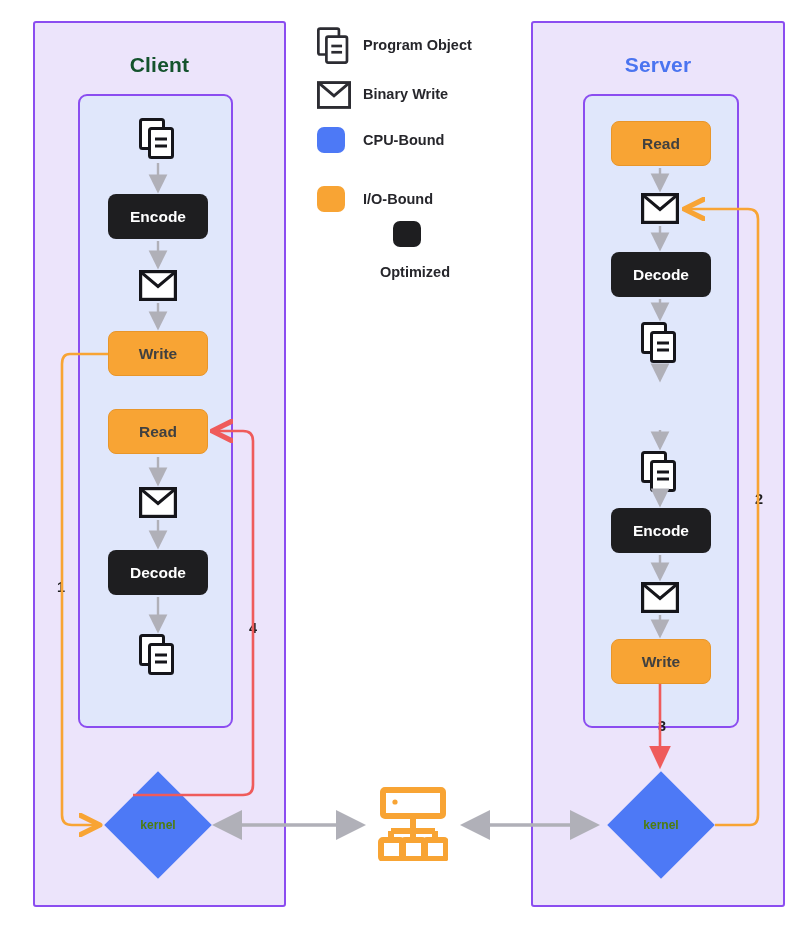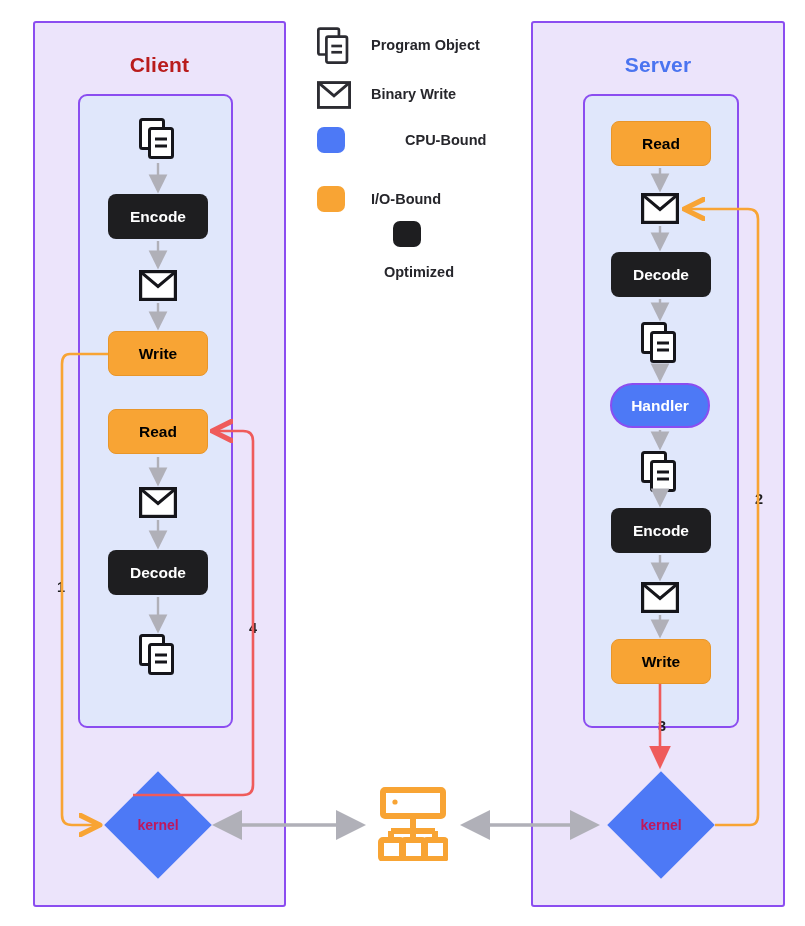--- a/index.html
+++ b/index.html
@@ -19,21 +19,21 @@
     box-sizing:border-box;
   }
   #client-box{left:33px;top:21px;width:253px;height:886px;}
   #server-box{left:531px;top:21px;width:254px;height:886px;}
 
   .participant-title{
     position:absolute;left:0;right:0;top:30px;
     text-align:center;
     font-size:21px;font-weight:bold;letter-spacing:.2px;
   }
-  #client-title{color:#b91c1c;}
+  #client-title{color:#14532d;}
   #server-title{color:#4a74f0;}
 
   
   .innerbox{
     position:absolute;
     background:#e0e7fb;
     border:2.5px solid #8b4df0;
     border-radius:9px;
     box-sizing:border-box;
   }
@@ -45,57 +45,57 @@
     position:absolute;
     box-sizing:border-box;
     display:flex;align-items:center;justify-content:center;
     font-size:15.5px;font-weight:bold;
     white-space:nowrap;
   }
   .node.rect{
     width:100px;height:45px;border-radius:8px;
   }
   .node.optimized{background:#1e1e20;color:#ffffff;}
-  .node.io{background:#f8a434;color:#000000;border:1px solid #e8962a;}
+  .node.io{background:#f8a434;color:#404040;border:1px solid #e8962a;}
   .node.cpu{
     width:100px;height:45px;border-radius:24px;
     background:#4d79f6;color:#ffffff;border:2px solid #8b4df0;
   }
 
   
   .glyph{position:absolute;display:block;}
 
   
   .kernel{
     position:absolute;width:108px;height:108px;
   }
   .kernel .dshape{
     position:absolute;left:50%;top:50%;
     width:76px;height:76px;margin:-38px 0 0 -38px;
     background:#4d79f6;transform:rotate(45deg);
   }
   .kernel .klabel{
     position:absolute;left:0;top:0;width:100%;height:100%;
     display:flex;align-items:center;justify-content:center;
-    color:#be185d;font-size:14px;font-weight:bold;
+    color:#4d7c0f;font-size:12px;font-weight:bold;
   }
 
   
   #legend{position:absolute;left:315px;top:27px;width:200px;}
   .legend-row{
     position:absolute;left:0;height:36px;width:200px;
     display:flex;align-items:center;
   }
   .legend-key{width:48px;height:36px;position:relative;flex:0 0 48px;}
   .legend-swatch{
     position:absolute;left:2px;top:5px;width:28px;height:26px;border-radius:7px;
   }
   .legend-label{
     font-size:14.5px;font-weight:bold;color:#26262b;
-    margin-left:8px;white-space:nowrap;
+    margin-left:0;white-space:nowrap;
   }
 
   
   .flownum{
     position:absolute;font-size:14.5px;font-weight:bold;color:#1d1d1f;
     width:20px;text-align:center;
   }
 
   
   #network-icon{position:absolute;left:378px;top:787px;width:70px;height:74px;}
@@ -161,21 +161,20 @@
 
   <div class="node rect optimized" style="left:611px;top:252px;">Decode</div>
 
   <svg class="glyph" style="left:641px;top:322px;" width="38" height="42" viewBox="0 0 38 42">
     <rect x="1.5" y="1.5" width="23" height="29" rx="2" fill="#ffffff" stroke="#15151a" stroke-width="3"></rect>
     <rect x="10.5" y="10.5" width="23" height="29" rx="2" fill="#ffffff" stroke="#15151a" stroke-width="3"></rect>
     <line x1="16" y1="21" x2="28" y2="21" stroke="#15151a" stroke-width="3"></line>
     <line x1="16" y1="28" x2="28" y2="28" stroke="#15151a" stroke-width="3"></line>
   </svg>
 
-  <div class="node cpu" style="left:610px;top:383px;">Handler</div>
 
   <svg class="glyph" style="left:641px;top:451px;" width="38" height="42" viewBox="0 0 38 42">
     <rect x="1.5" y="1.5" width="23" height="29" rx="2" fill="#ffffff" stroke="#15151a" stroke-width="3"></rect>
     <rect x="10.5" y="10.5" width="23" height="29" rx="2" fill="#ffffff" stroke="#15151a" stroke-width="3"></rect>
     <line x1="16" y1="21" x2="28" y2="21" stroke="#15151a" stroke-width="3"></line>
     <line x1="16" y1="28" x2="28" y2="28" stroke="#15151a" stroke-width="3"></line>
   </svg>
 
   <div class="node rect optimized" style="left:611px;top:508px;">Encode</div>
 
@@ -221,21 +220,21 @@
     <div class="legend-row" style="top:49px;">
       <div class="legend-key">
         <svg style="position:absolute;left:2px;top:5px;" width="34" height="28" viewBox="0 0 38 31">
           <rect x="1.6" y="1.6" width="34.8" height="27.8" fill="#ffffff" stroke="#2c2c32" stroke-width="3.2"></rect>
           <polyline points="2.6,2.6 19,16.5 35.4,2.6" fill="none" stroke="#2c2c32" stroke-width="3.2"></polyline>
         </svg>
       </div>
       <div class="legend-label">Binary Write</div>
     </div>
 
-    <div class="legend-row" style="top:95px;gap:34px;">
+    <div class="legend-row" style="top:95px;">
       <div class="legend-key">
         <div class="legend-swatch" style="background:#4d79f6;"></div>
       </div>
       <div class="legend-label">CPU-Bound</div>
     </div>
 
     <div class="legend-row" style="top:154px;">
       <div class="legend-key">
         <div class="legend-swatch" style="background:#f8a434;"></div>
       </div>

